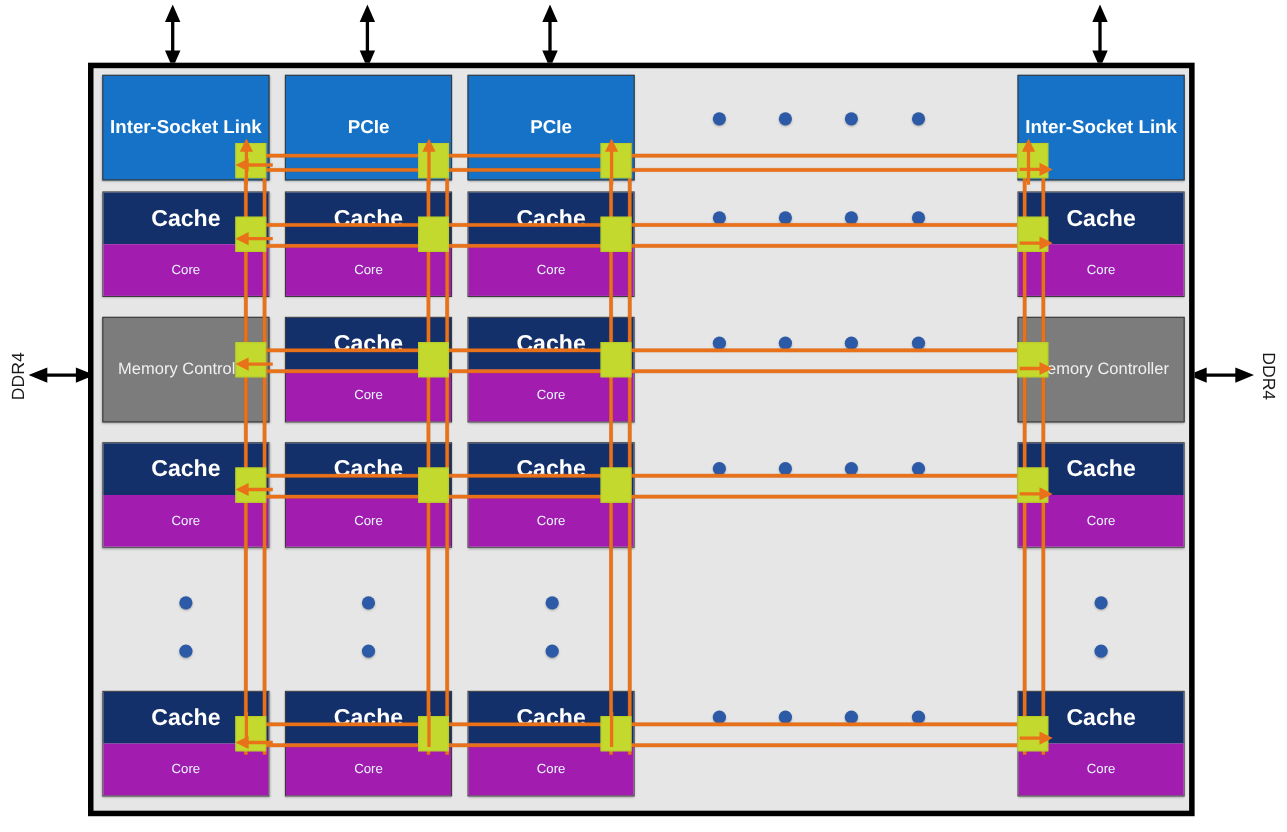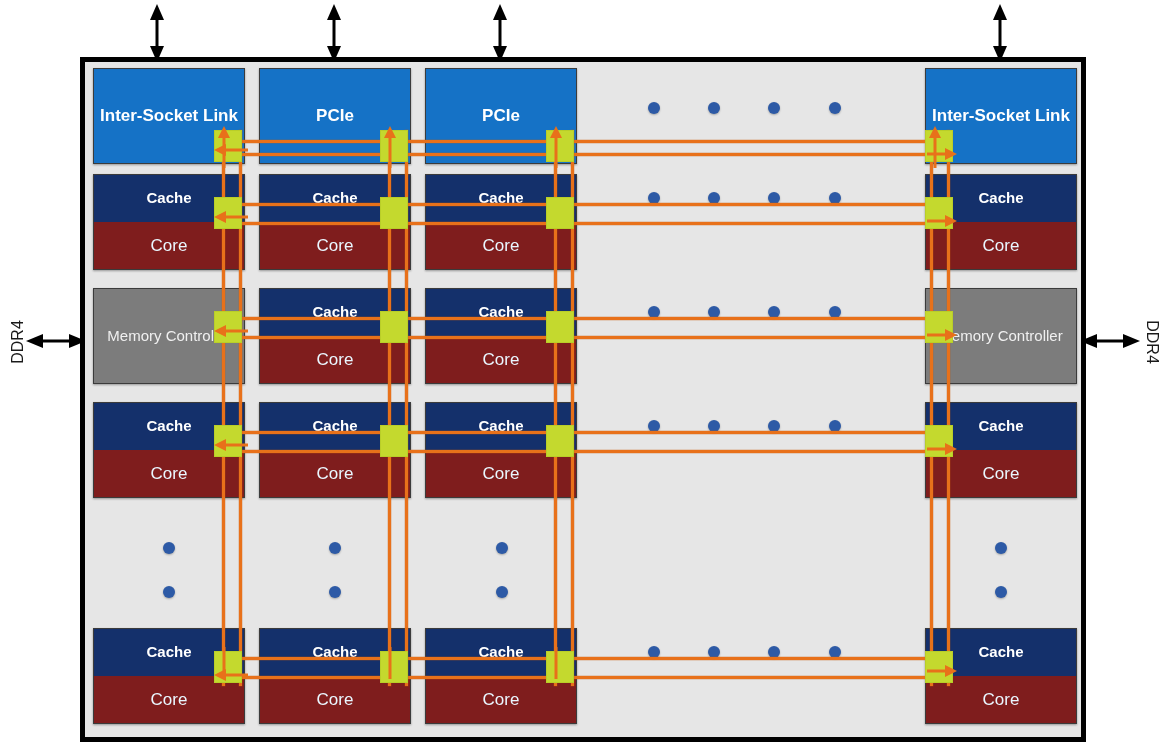--- a/index.html
+++ b/index.html
@@ -49,28 +49,28 @@
     justify-content: center;
     text-align: right;
     line-height: 1.12;
   }
   .seg.cache {
     top: 0;
     height: 50%;
     background: #14306b;
     color: #ffffff;
     font-weight: bold;
-    font-size: 15px;
+    font-size: 21px;
   }
   .seg.core {
     top: 50%;
     height: 50%;
-    background: #7f1d1d;
+    background: #a21caf;
     color: #eaf7ff;
-    font-size: 17px;
+    font-size: 12px;
   }
   .tile.solid-blue {
     background: #1572c6;
   }
   .tile.solid-blue .seg.full {
     top: 0;
     height: 100%;
     color: #ffffff;
     font-weight: bold;
     font-size: 17px;

